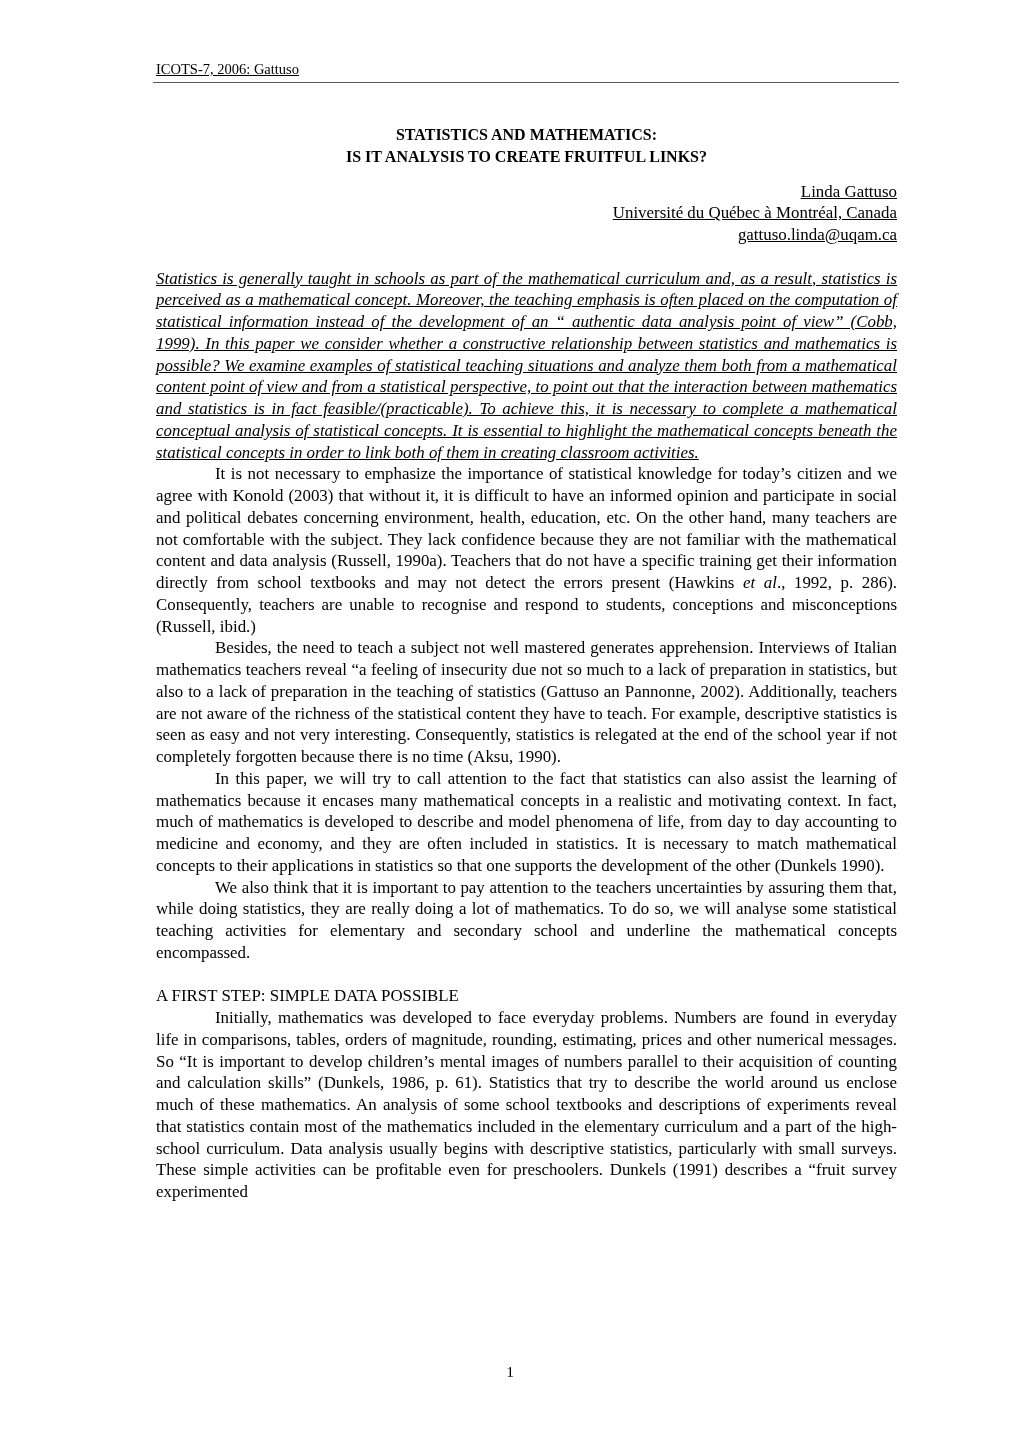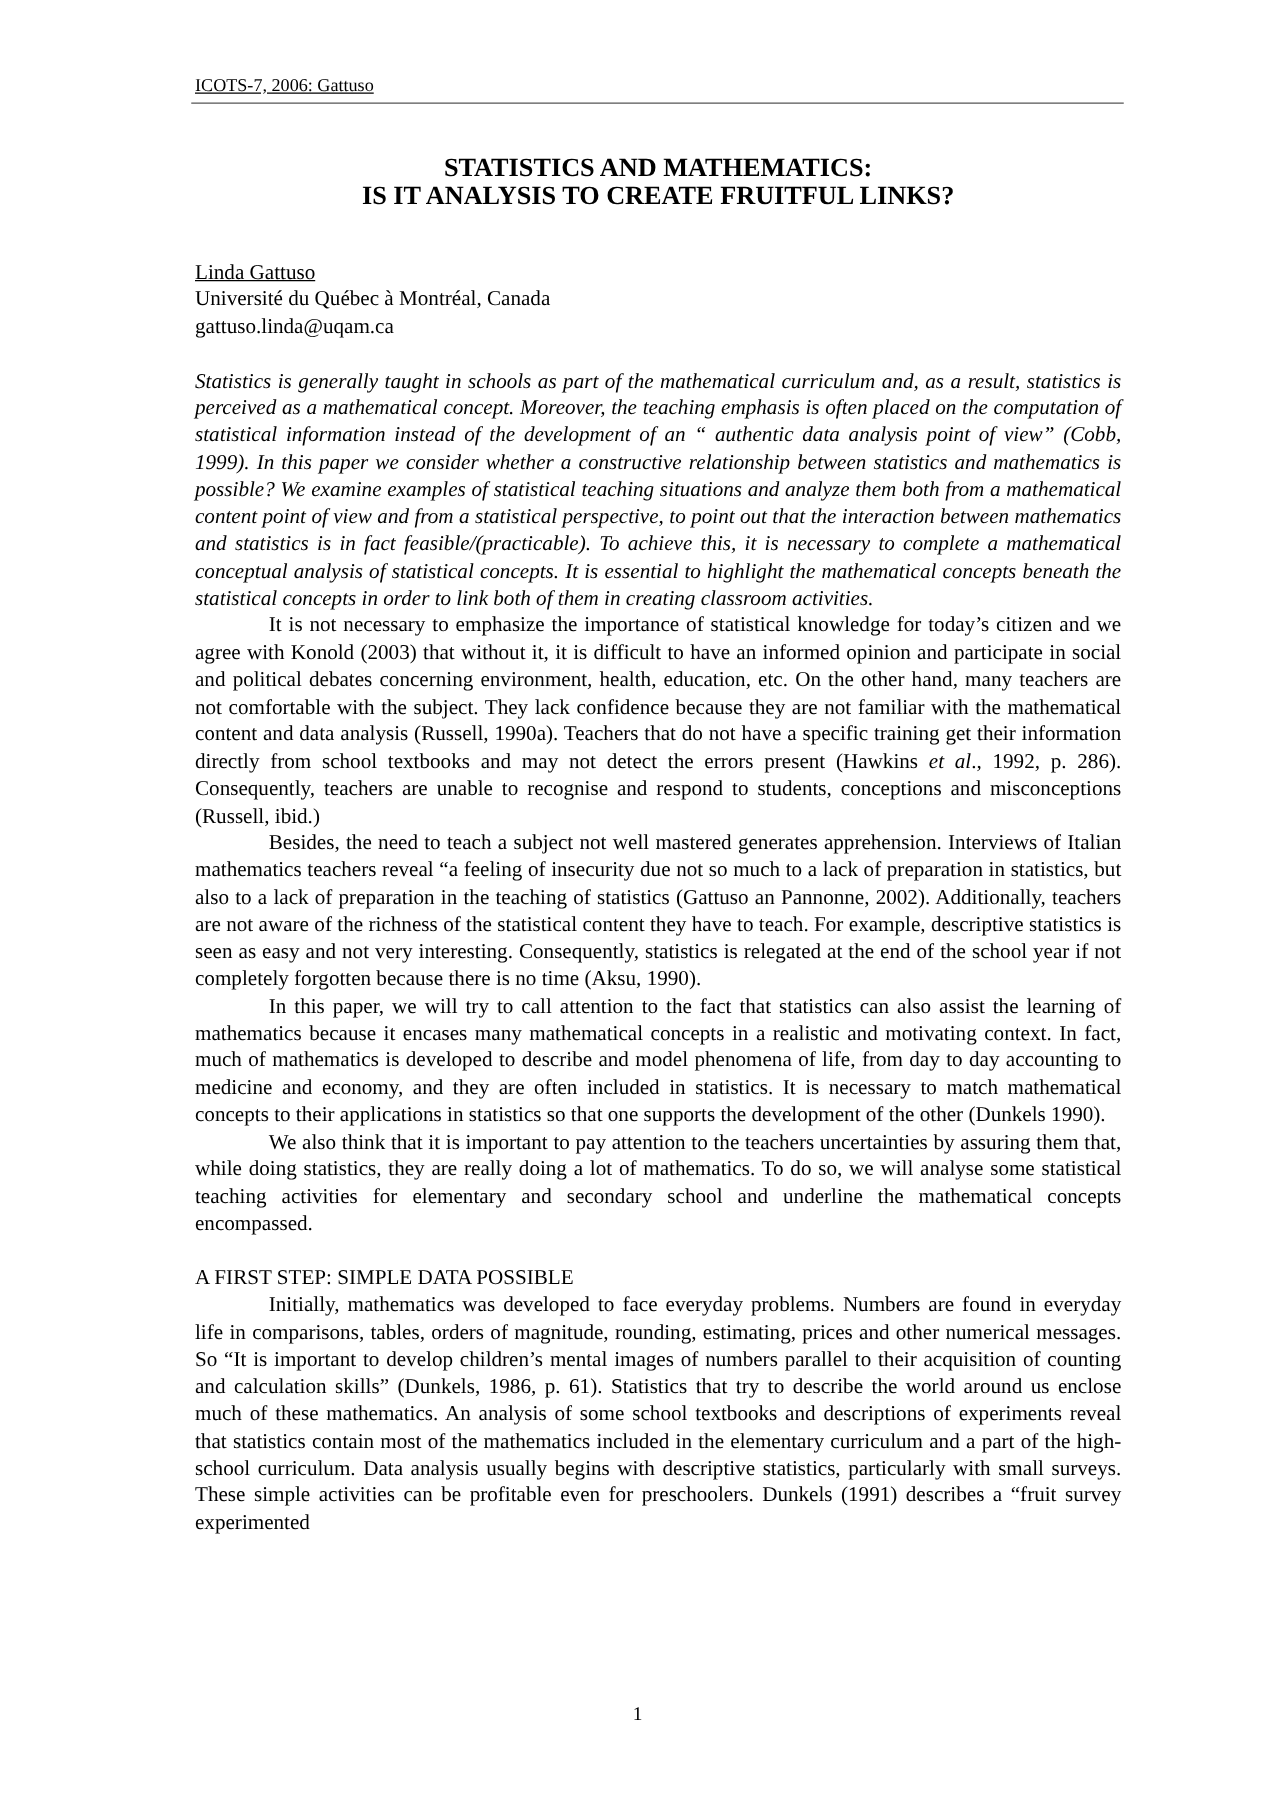--- a/index.html
+++ b/index.html
@@ -1,24 +1,24 @@
 <!DOCTYPE html>
 <html><head>
 <meta charset="utf-8">
 <style>
   html, body { margin: 0; padding: 0; background: #ffffff; }
   body { width: 1020px; height: 1442px; position: relative; overflow: hidden;
          font-family: "Liberation Serif", "DejaVu Serif", serif; color: #000; }
   .running-head { position: absolute; left: 156px; top: 61px; font-size: 14.5px; text-decoration: underline; }
   .head-rule { position: absolute; left: 153px; top: 82px; width: 746px; height: 0; border-top: 1.2px solid #555; }
   .content { position: absolute; left: 156px; top: 124px; width: 741px; font-size: 16.9px; line-height: 21.75px; }
-  .title { text-align: center; font-weight: bold; font-size: 21px; line-height: 21.75px; margin: 0; }
-  .author-block { text-align: left; margin-top: 39px; }
+  .title { text-align: center; font-weight: bold; font-size: 16px; line-height: 21.75px; margin: 0; }
+  .author-block { text-align: right; margin-top: 13px; text-decoration: underline; }
   .author-name { text-decoration: underline; }
-  .abstract { margin-top: 21.75px; font-style: italic; text-align: justify; text-align-last: left; }
+  .abstract { margin-top: 21.75px; font-style: italic; text-align: justify; text-align-last: left; text-decoration: underline; }
   .section-heading { margin-top: 21.75px; }
   p { margin: 0; text-align: justify; }
   p.indent { text-indent: 59px; }
   .page-number { position: absolute; left: 0; width: 1020px; top: 1363px; text-align: center; font-size: 15.5px; }
 </style>
 </head>
 <body>
 
 <div class="running-head">ICOTS-7, 2006: Gattuso</div>
 <div class="head-rule"></div>

